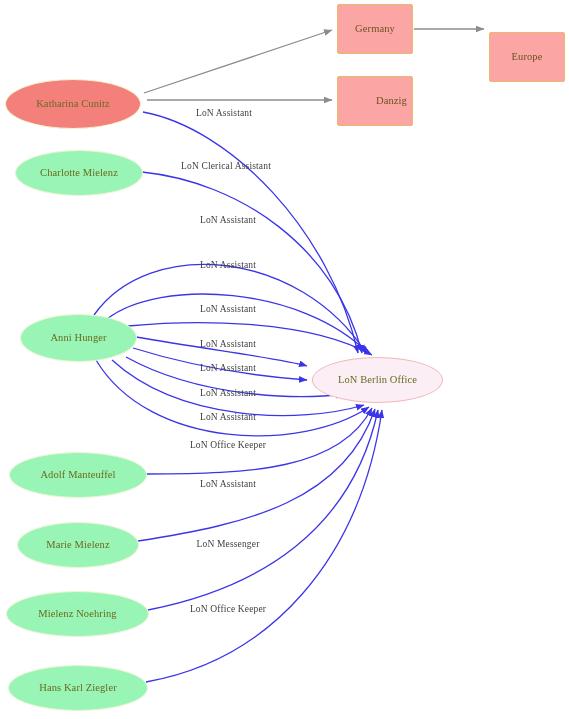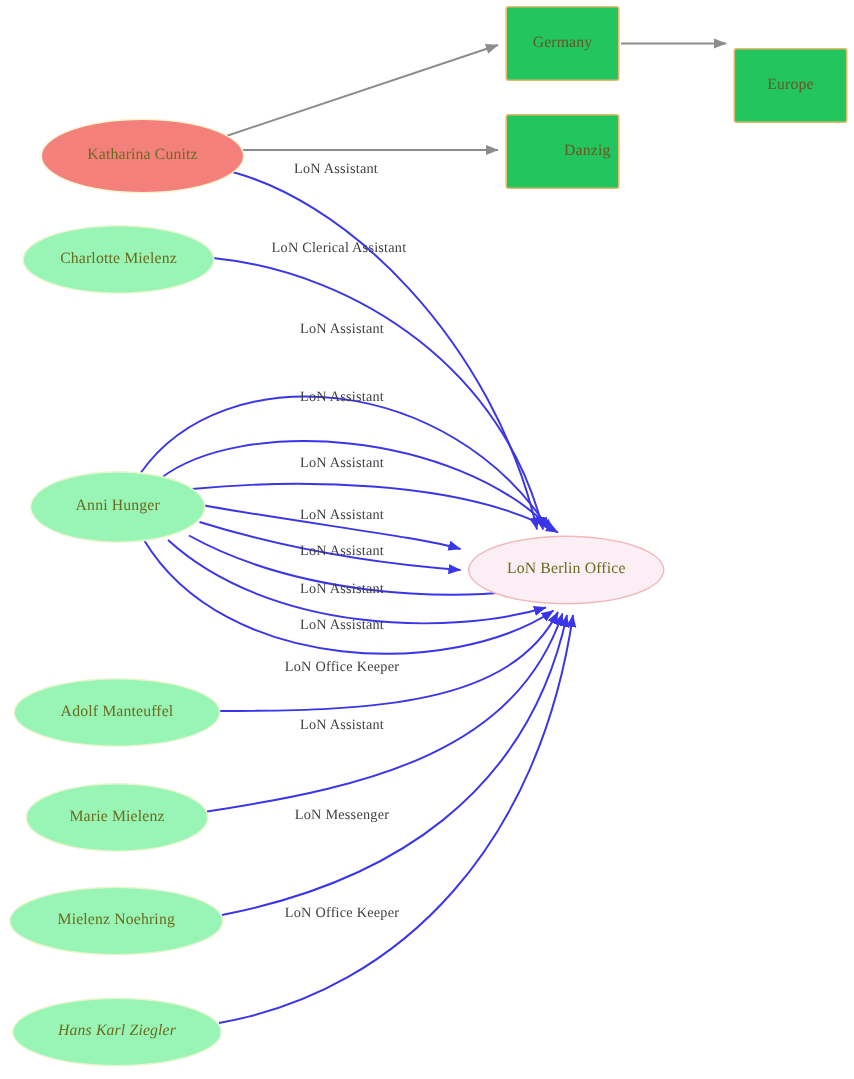--- a/index.html
+++ b/index.html
@@ -50,21 +50,21 @@
   }
   .node-person-highlight {
     background: #f4807c;
     border: 1px solid #f2f5cf;
   }
   .node-office {
     background: #fceef5;
     border: 1px solid #efb9b9;
   }
   .node-place {
-    background: #22c55e;
+    background: #fca5a5;
     border: 1px solid #e8b96a;
     border-radius: 2px;
   }
   .node-place .node-label {
     color: #6b5520;
   }
   .edge-label {
     position: absolute;
     font-size: 9.5px;
     color: #3f3f3f;
@@ -136,21 +136,21 @@
       <path d="M138,541 C250,524 344,500 375,409" fill="none" stroke="#3b35e8" stroke-width="1.3" marker-end="url(#arrow-blue)"></path>
     </g>
     <g>
       <path d="M148,610 C260,588 352,530 378,410" fill="none" stroke="#3b35e8" stroke-width="1.3" marker-end="url(#arrow-blue)"></path>
     </g>
     <g>
       <path d="M146,682 C270,660 360,560 382,410" fill="none" stroke="#3b35e8" stroke-width="1.3" marker-end="url(#arrow-blue)"></path>
     </g>
   </svg>
 
-  <div class="node node-ellipse node-person-highlight" style="left:27px; top:79px; width:136px; height:50px;justify-content:center;">
+  <div class="node node-ellipse node-person-highlight" style="left:5px; top:79px; width:136px; height:50px;justify-content:center;">
     <span class="node-label">Katharina Cunitz</span>
   </div>
 
   <div class="node node-ellipse node-person" style="left:15px; top:150px; width:128px; height:46px;">
     <span class="node-label">Charlotte Mielenz</span>
   </div>
 
   <div class="node node-ellipse node-person" style="left:20px; top:314px; width:117px; height:48px;">
     <span class="node-label">Anni Hunger</span>
   </div>
@@ -160,21 +160,21 @@
   </div>
 
   <div class="node node-ellipse node-person" style="left:17px; top:522px; width:122px; height:46px;align-items:center;">
     <span class="node-label">Marie Mielenz</span>
   </div>
 
   <div class="node node-ellipse node-person" style="left:6px; top:591px; width:143px; height:46px;">
     <span class="node-label">Mielenz Noehring</span>
   </div>
 
-  <div class="node node-ellipse node-person" style="left:8px; top:665px; width:140px; height:46px;font-style:italic;">
+  <div class="node node-ellipse node-person" style="left:8px; top:665px; width:140px; height:46px;">
     <span class="node-label">Hans Karl Ziegler</span>
   </div>
 
   <div class="node node-ellipse node-office" style="left:312px; top:357px; width:131px; height:46px;">
     <span class="node-label">LoN Berlin Office</span>
   </div>
 
   <div class="node node-place" style="left:337px; top:4px; width:76px; height:50px;">
     <span class="node-label">Germany</span>
   </div>

